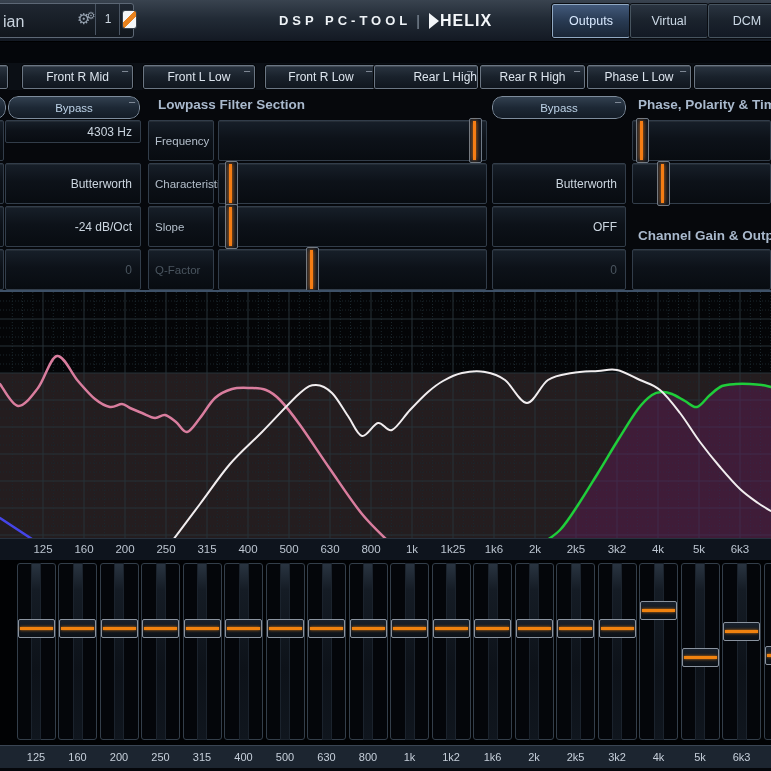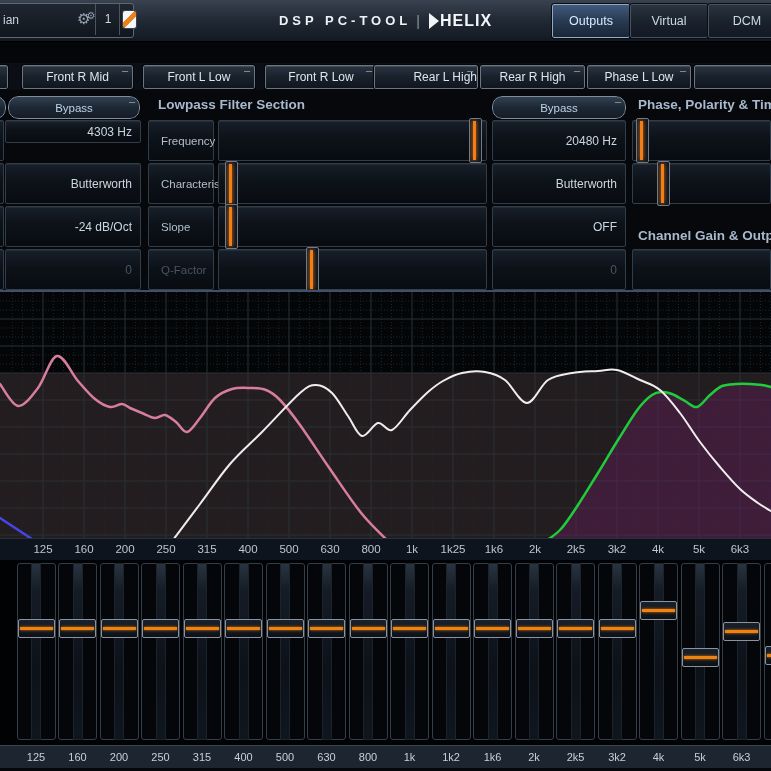--- a/index.html
+++ b/index.html
@@ -5,21 +5,21 @@
   html,body{margin:0;padding:0;background:#000;}
   #app{position:relative;width:771px;height:771px;overflow:hidden;background:#04060a;
        font-family:"Liberation Sans",sans-serif;-webkit-font-smoothing:antialiased;}
   
   #topbar{position:absolute;left:0;top:0;width:771px;height:41px;
           background:linear-gradient(180deg,#39434f 0%,#222b36 45%,#131923 100%);
           border-bottom:1px solid #000;}
   .preset-frame{position:absolute;left:-40px;top:3px;width:172px;height:33px;
           border:1px solid #5d6876;border-radius:3px;
           background:linear-gradient(180deg,#1f2731 0%,#11161d 100%);}
-  .preset-name{position:absolute;left:42px;top:9px;color:#c9d3de;font-size:12px;}
+  .preset-name{position:absolute;left:42px;top:9px;color:#c9d3de;font-size:16px;}
   .gears{position:absolute;left:116px;top:6px;color:#96a2b0;font-size:15px;letter-spacing:-4px;}
   .gears small{font-size:10px;vertical-align:top;}
   .pdiv{position:absolute;top:0;width:1px;height:31px;background:#4a5563;}
   .preset-slot{position:absolute;left:136px;top:0;width:22px;height:31px;color:#cdd7e2;
           font-size:12px;text-align:center;line-height:31px;}
   .edit-icon{position:absolute;left:162px;top:7px;width:13px;height:17px;border-radius:2px;
           background:linear-gradient(135deg,#f4f6f8 40%,#e8821e 40%,#e8821e 62%,#f4f6f8 62%);
           box-shadow:0 0 0 1px #39424d;}
   .logo{position:absolute;left:0;top:0;width:771px;height:41px;display:flex;
         align-items:center;justify-content:center;pointer-events:none;}
@@ -44,21 +44,21 @@
         border-radius:2px;color:#dde5ee;font-size:12px;display:flex;align-items:center;
         justify-content:center;background:linear-gradient(180deg,#2a3440 0%,#19212b 50%,#10161e 100%);
         box-shadow:inset 0 1px 0 rgba(255,255,255,.12);}
   .dash{position:absolute;top:-2px;right:4px;color:#9aa4b0;font-size:11px;}
   
   #filters{position:absolute;left:0;top:90px;width:771px;height:202px;background:#06080c;}
   .fbox{position:absolute;border:1px solid #323d4a;border-radius:2px;
         background:linear-gradient(180deg,#171f29 0%,#0d1219 45%,#080c11 100%);
         box-shadow:inset 0 1px 0 rgba(255,255,255,.06);box-sizing:border-box;}
   .fval{color:#ccd6e0;font-size:12px;display:flex;align-items:center;justify-content:flex-end;padding-right:8px;}
-  .flab{color:#b4bfcb;font-size:11.5px;display:flex;align-items:center;padding-left:12px;}
+  .flab{color:#b4bfcb;font-size:11.5px;display:flex;align-items:center;padding-left:6px;}
   .dim{color:#4a555f !important;}
   .bypass{position:absolute;border:1px solid #7e8c9c;outline:1px solid #05070a;border-radius:10px;
         color:#bed3e8;font-size:11.5px;display:flex;align-items:center;justify-content:center;
         background:linear-gradient(180deg,#32404f 0%,#1d2835 50%,#141c26 100%);}
   .fhead{position:absolute;color:#a9b9cd;font-size:13.5px;font-weight:bold;white-space:nowrap;}
   .vhandle{position:absolute;width:13px;height:45px;border:1px solid #6f7a87;border-radius:2px;
         background:linear-gradient(90deg,#1a212b,#10151d);box-sizing:border-box;}
   .vhandle::after{content:'';position:absolute;left:3px;top:2px;bottom:2px;width:3px;
         background:#f57d14;box-shadow:0 0 4px rgba(245,125,20,.9);}
   #fsep{position:absolute;left:0;top:290px;width:771px;height:2px;background:#3e5168;}
@@ -150,21 +150,20 @@
       <div class="bypass" style="left: 8px; top: 6px; width: 130px; height: 21px;">Bypass<span class="dash">‒</span></div>
       <div class="fbox fval" style="left: 5px; top: 30px; width: 136px; height: 23px;">4303 Hz</div>
       <div class="fbox fval" style="left: 5px; top: 73px; width: 136px; height: 41px;">Butterworth</div>
       <div class="fbox fval" style="left: 5px; top: 116px; width: 136px; height: 41px;">-24 dB/Oct</div>
       <div class="fbox fval dim" style="left: 5px; top: 159px; width: 136px; height: 41px;">0</div>
       <div class="fhead" style="left: 158px; top: 7px;">Lowpass Filter Section</div>
       <div class="bypass" style="left: 492px; top: 6px; width: 132px; height: 21px;">Bypass<span class="dash">‒</span></div>
       <div class="fbox flab" style="left: 148px; top: 30px; width: 66px; height: 41px;">Frequency</div>
       <div class="fbox" style="left: 218px; top: 30px; width: 269px; height: 41px;"></div>
       <div class="vhandle" style="left: 468.5px; top: 28px;"></div>
-      <div class="fbox fval" style="left: 492px; top: 30px; width: 134px; height: 41px;">20480 Hz</div>
       <div class="fbox flab" style="left: 148px; top: 73px; width: 66px; height: 41px;">Characteristic</div>
       <div class="fbox" style="left: 218px; top: 73px; width: 269px; height: 41px;"></div>
       <div class="vhandle" style="left: 224.75px; top: 71px;"></div>
       <div class="fbox fval" style="left: 492px; top: 73px; width: 134px; height: 41px;">Butterworth</div>
       <div class="fbox flab" style="left: 148px; top: 116px; width: 66px; height: 41px;">Slope</div>
       <div class="fbox" style="left: 218px; top: 116px; width: 269px; height: 41px;"></div>
       <div class="vhandle" style="left: 224.75px; top: 114px;"></div>
       <div class="fbox fval" style="left: 492px; top: 116px; width: 134px; height: 41px;">OFF</div>
       <div class="fbox flab dim" style="left: 148px; top: 159px; width: 66px; height: 41px;">Q-Factor</div>
       <div class="fbox" style="left: 218px; top: 159px; width: 269px; height: 41px;"></div>

